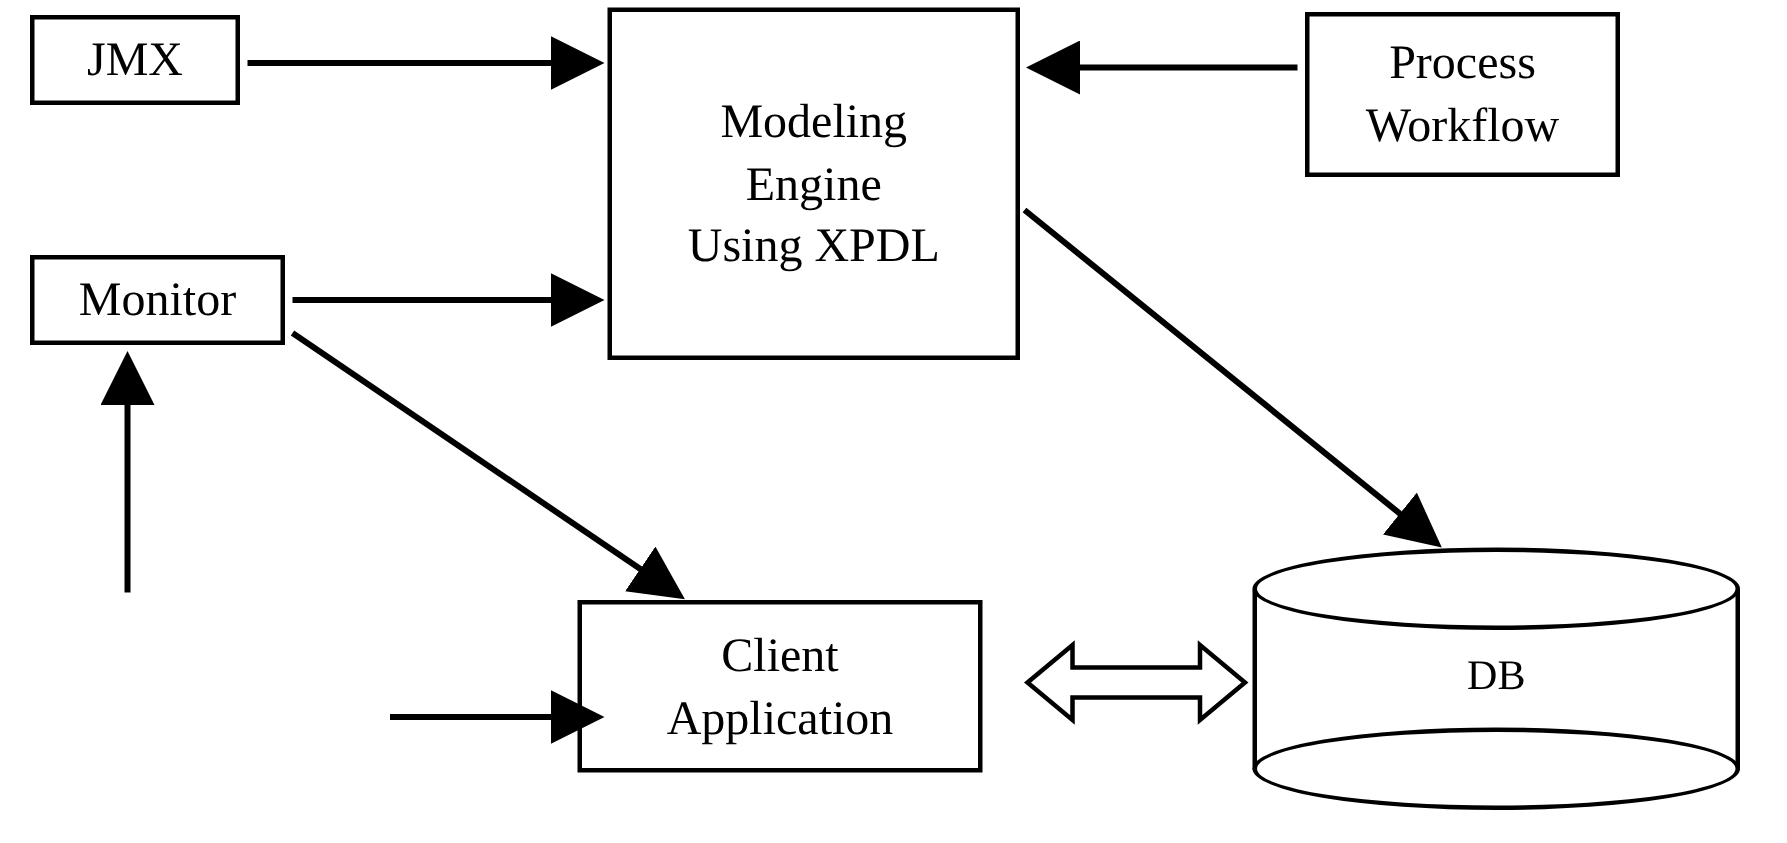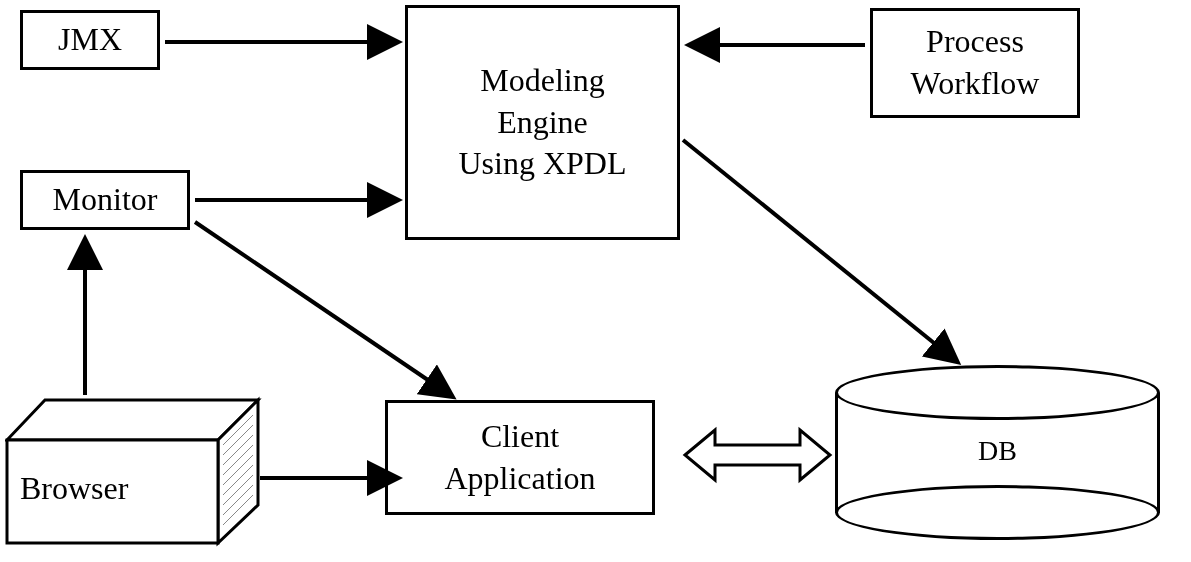--- a/index.html
+++ b/index.html
@@ -92,41 +92,20 @@
     </div>
   </div>
 
   <div class="box" style="left:385px; top:400px; width:270px; height:115px;">
     <div>
       <div>Client</div>
       <div>Application</div>
     </div>
   </div>
 
-  <div class="cube" style="left:5px; top:395px; width:255px; height:150px;">
-    <svg width="260" height="155">
-
-      <polygon points="40,5 253,5 213,45 2,45" fill="white" stroke="black" stroke-width="3"></polygon>
-
-      <polygon points="253,5 253,110 213,148 213,45" fill="white" stroke="black" stroke-width="3"></polygon>
-
-      <line x1="218" y1="50" x2="248" y2="20" stroke="#888" stroke-width="1"></line>
-      <line x1="218" y1="60" x2="248" y2="30" stroke="#888" stroke-width="1"></line>
-      <line x1="218" y1="70" x2="248" y2="40" stroke="#888" stroke-width="1"></line>
-      <line x1="218" y1="80" x2="248" y2="50" stroke="#888" stroke-width="1"></line>
-      <line x1="218" y1="90" x2="248" y2="60" stroke="#888" stroke-width="1"></line>
-      <line x1="218" y1="100" x2="248" y2="70" stroke="#888" stroke-width="1"></line>
-      <line x1="218" y1="110" x2="248" y2="80" stroke="#888" stroke-width="1"></line>
-      <line x1="218" y1="120" x2="248" y2="90" stroke="#888" stroke-width="1"></line>
-      <line x1="218" y1="130" x2="248" y2="100" stroke="#888" stroke-width="1"></line>
-
-      <rect x="2" y="45" width="211" height="103" fill="white" stroke="black" stroke-width="3"></rect>
-    </svg>
-    <div style="position:absolute; left:15px; top:75px; font-size:32px;">Browser</div>
-  </div>
 
   <div class="cylinder" style="left:835px; top:365px; width:325px; height:175px;">
     <div class="body" style="top:28px; height:120px;"></div>
     <div class="ellipse" style="top:120px; height:55px;"></div>
     <div class="ellipse" style="top:0; height:55px;"></div>
     <div class="label" style="top:70px;">DB</div>
   </div>
 
   <svg class="arrows">
     <defs>

